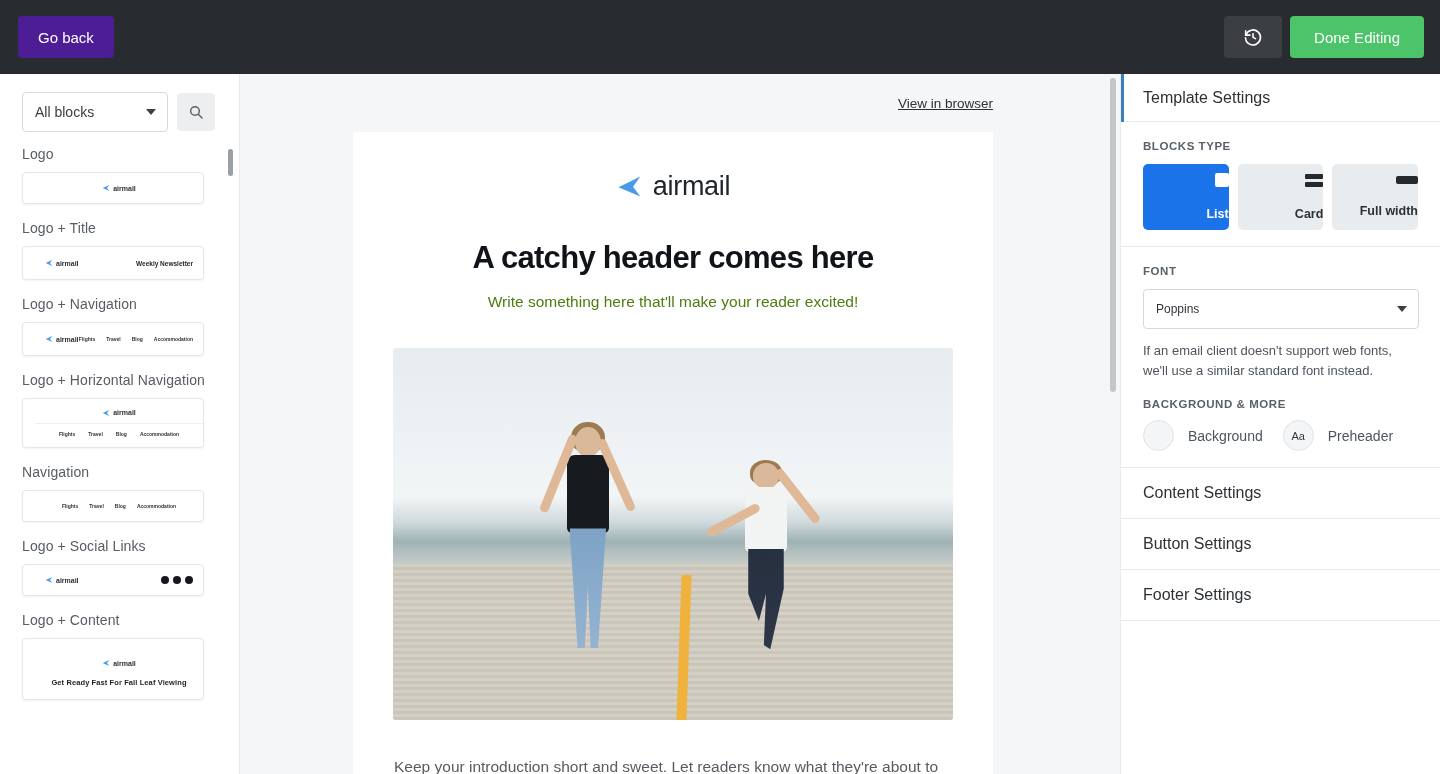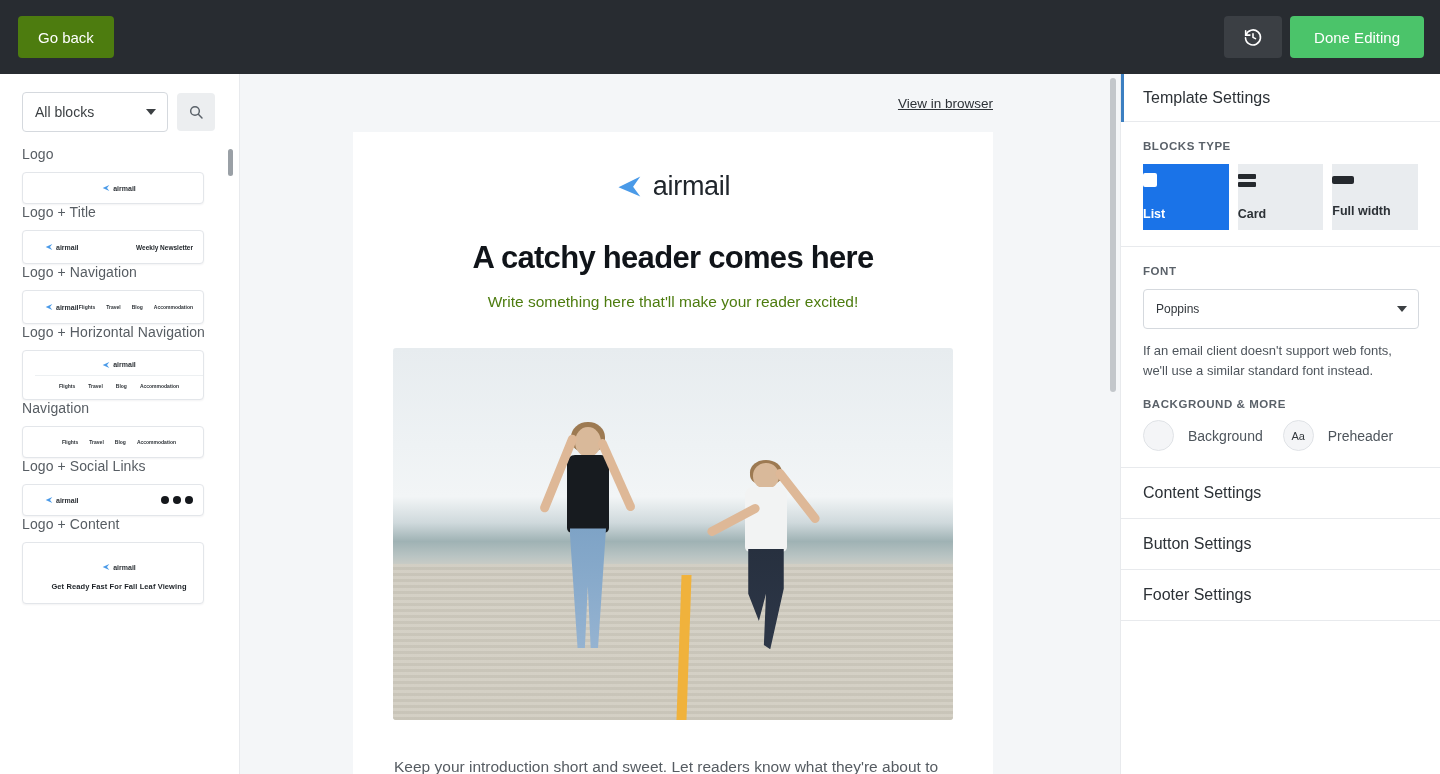--- a/index.html
+++ b/index.html
@@ -10,21 +10,21 @@
   }
   #app { position: relative; width: 1440px; height: 774px; }
 
   
   .topbar {
     position: absolute; top: 0; left: 0; width: 1440px; height: 74px;
     background: #282c31; display: flex; align-items: center;
   }
   .go-back {
     margin-left: 18px; height: 42px; padding: 12px 20px;
-    background: #4d7c0f; color: #ffffff; border: none; border-radius: 4px;
+    background: #4c1d95; color: #ffffff; border: none; border-radius: 4px;
     font-family: "Liberation Sans", sans-serif; font-size: 15px;
     cursor: pointer; display: flex; align-items: center;
   }
   .topbar-right {
     margin-left: auto; margin-right: 16px;
     display: flex; align-items: center; gap: 8px;
   }
   .history-btn {
     width: 58px; height: 42px; background: #3b3f44;
     border: none; border-radius: 4px; cursor: pointer;
@@ -58,21 +58,21 @@
   }
   .search-btn {
     width: 38px; height: 38px; background: #eceef0; border: none;
     border-radius: 4px; cursor: pointer;
     display: flex; align-items: center; justify-content: center;
   }
   .blocks-scroll {
     position: absolute; top: 72px; left: 0; width: 240px; height: 628px;
     overflow: hidden; padding-left: 22px;
   }
-  .block-group { }
+  .block-group { margin-bottom: 16px; }
   .block-label {
     font-size: 14px; color: #575d63; margin-bottom: 10px; letter-spacing: .1px;
   }
   .block-card {
     width: 182px; background: #fff; border: 1px solid #e3e6ea;
     border-radius: 4px; box-shadow: 0 1px 2px rgba(16,24,40,.05);
     display: flex; align-items: center; justify-content: center;
     position: relative;
     padding-left: 12px;
   }
@@ -221,23 +221,23 @@
     background: #3c7fc1;
   }
   .panel-title { font-size: 16px; color: #2c3136; }
   .section { padding: 18px 22px 16px; border-bottom: 1px solid #e8eaed; }
   .section-label {
     font-size: 11.5px; font-weight: 700; color: #5a6169;
     letter-spacing: .55px; margin-bottom: 12px;
   }
   .blocktype-row { display: flex; gap: 9px; }
   .bt {
-    width: 88px; height: 66px; border-radius: 0; border: none;
+    width: 88px; height: 66px; border-radius: 5px; border: none;
     background: #e9ecef; cursor: pointer;
-    display: flex; flex-direction: column; align-items: flex-start;
+    display: flex; flex-direction: column; align-items: flex-end;
     justify-content: center; gap: 20px;
   }
   .bt.active { background: #1a73e8; }
   .bt-label { font-size: 12.5px; font-weight: 700; color: #2c3136; }
   .bt.active .bt-label { color: #ffffff; }
   .ic-list { width: 14px; height: 14px; background: #fff; border-radius: 2px; }
   .ic-card { display: flex; flex-direction: column; gap: 3px; }
   .ic-card i { display: block; width: 18px; height: 5px; background: #25292e; border-radius: 1px; }
   .ic-full { width: 22px; height: 8px; background: #25292e; border-radius: 2px; }
   .font-select {

